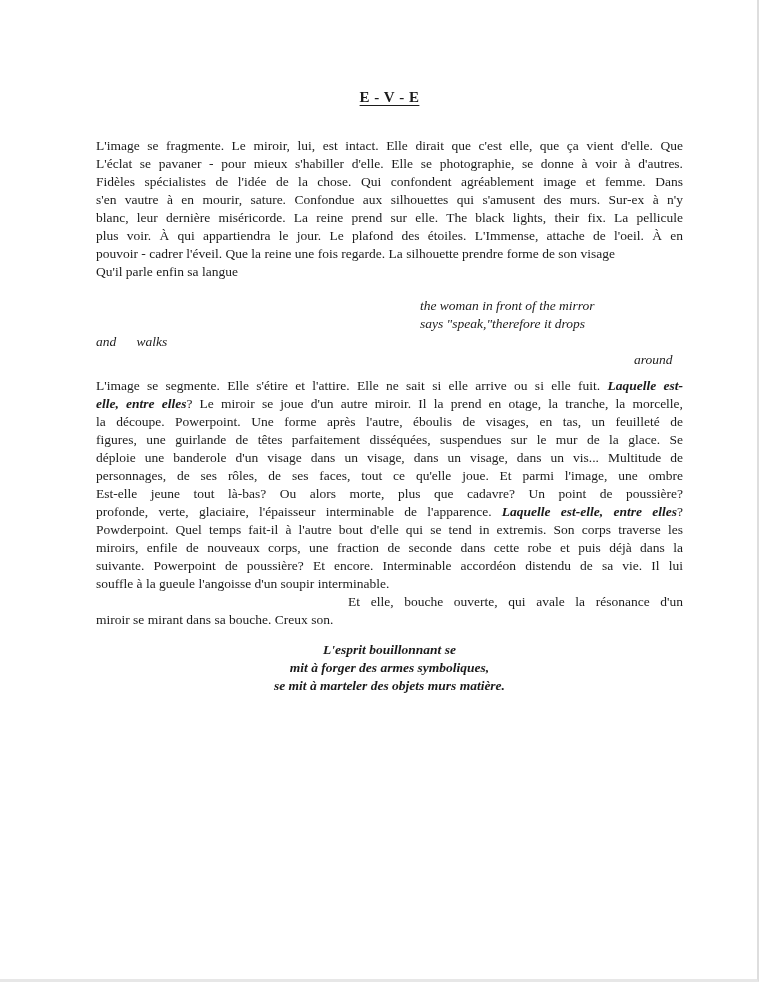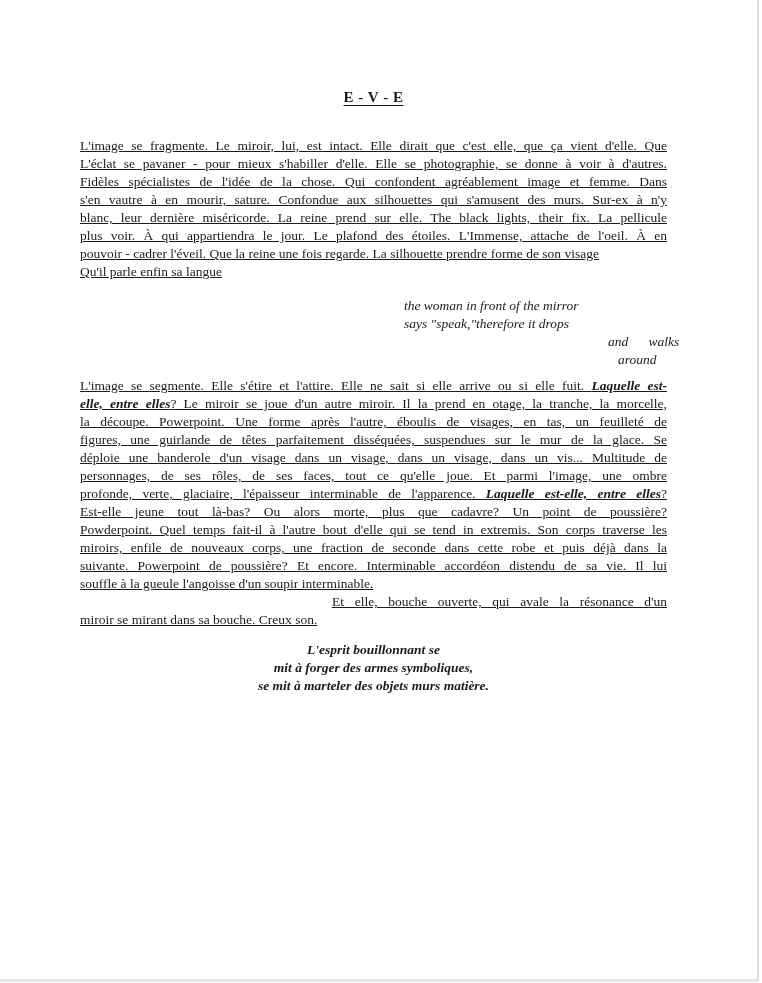--- a/index.html
+++ b/index.html
@@ -19,60 +19,60 @@
     left: 0;
     top: 0;
     width: 757px;
     height: 979px;
     background: #ffffff;
     border-right: 2px solid #dedede;
     border-bottom: 3px solid #e7e7e7;
   }
   .textblock {
     position: absolute;
-    left: 80px;
+    left: 96px;
     top: 0;
     width: 587px;
     font-size: 13.5px;
     line-height: 18px;
   }
   .doc-title {
     margin: 88px 0 0 0;
     text-align: center;
     font-size: 15px;
     font-weight: bold;
     line-height: 18px;
     letter-spacing: 0.5px;
   }
   .doc-title .title-text {
     text-decoration: underline;
     text-underline-offset: 3px;
   }
-  .para { margin: 0; text-decoration: underline; }
+  .para { margin: 0; }
   .p1 { margin-top: 31px; }
   .p2 { margin-top: 8px; }
   .p3 { margin-top: 0; }
   .jline {
     text-align: justify;
     text-align-last: justify;
   }
   .lastline { text-align: left; }
   .rline { text-align: left; }
   .indent { padding-left: 252px; }
   .it {
     font-style: italic;
     font-weight: bold;
   }
   .poem1 {
     margin-top: 16px;
     font-style: italic;
     font-weight: normal;
   }
   .poem1 .pl-a { margin-left: 324px; }
-  .poem1 .pl-b { margin-left: 528px; }
+  .poem1 .pl-b { }
   .poem1 .pl-c { margin-left: 538px; }
   .poem2 {
     margin-top: 12px;
     text-align: center;
     font-style: italic;
     font-weight: bold;
   }
 </style>
 </head>
 <body>
@@ -100,22 +100,22 @@
       <div class="pl-c">around</div>
     </div>
 
     <div class="para p2">
       <div class="jline"><span>L'image se segmente. Elle s'étire et l'attire. Elle ne sait si elle arrive ou si elle fuit. </span><span class="it">Laquelle est-</span></div>
       <div class="jline"><span class="it">elle, entre elles</span><span>? Le miroir se joue d'un autre miroir. Il la prend en otage, la tranche, la morcelle,</span></div>
       <div class="jline">la découpe. Powerpoint. Une forme après l'autre, éboulis de visages, en tas, un feuilleté de</div>
       <div class="jline">figures, une guirlande de têtes parfaitement disséquées, suspendues sur le mur de la glace. Se</div>
       <div class="jline">déploie une banderole d'un visage dans un visage, dans un visage, dans un vis... Multitude de</div>
       <div class="jline">personnages, de ses rôles, de ses faces, tout ce qu'elle joue. Et parmi l'image, une ombre</div>
+      <div class="jline">Est-elle jeune tout là-bas? Ou alors morte, plus que cadavre? Un point de poussière?</div>
       <div class="jline"><span>profonde, verte, glaciaire, l'épaisseur interminable de l'apparence. </span><span class="it">Laquelle est-elle, entre elles</span><span>?</span></div>
-      <div class="jline">Est-elle jeune tout là-bas? Ou alors morte, plus que cadavre? Un point de poussière?</div>
       <div class="jline">Powderpoint. Quel temps fait-il à l'autre bout d'elle qui se tend in extremis. Son corps traverse les</div>
       <div class="jline">miroirs, enfile de nouveaux corps, une fraction de seconde dans cette robe et puis déjà dans la</div>
       <div class="jline">suivante. Powerpoint de poussière? Et encore. Interminable accordéon distendu de sa vie. Il lui</div>
       <div class="lastline">souffle à la gueule l'angoisse d'un soupir interminable.</div>
     </div>
 
     <div class="para p3">
       <div class="jline indent">Et elle, bouche ouverte, qui avale la résonance d'un</div>
       <div class="lastline">miroir se mirant dans sa bouche. Creux son.</div>
     </div>

